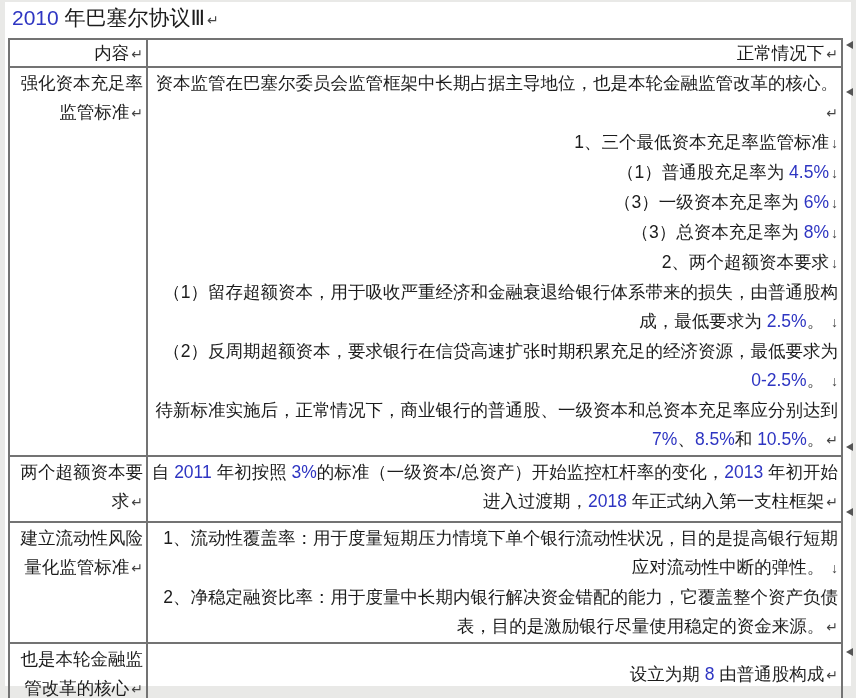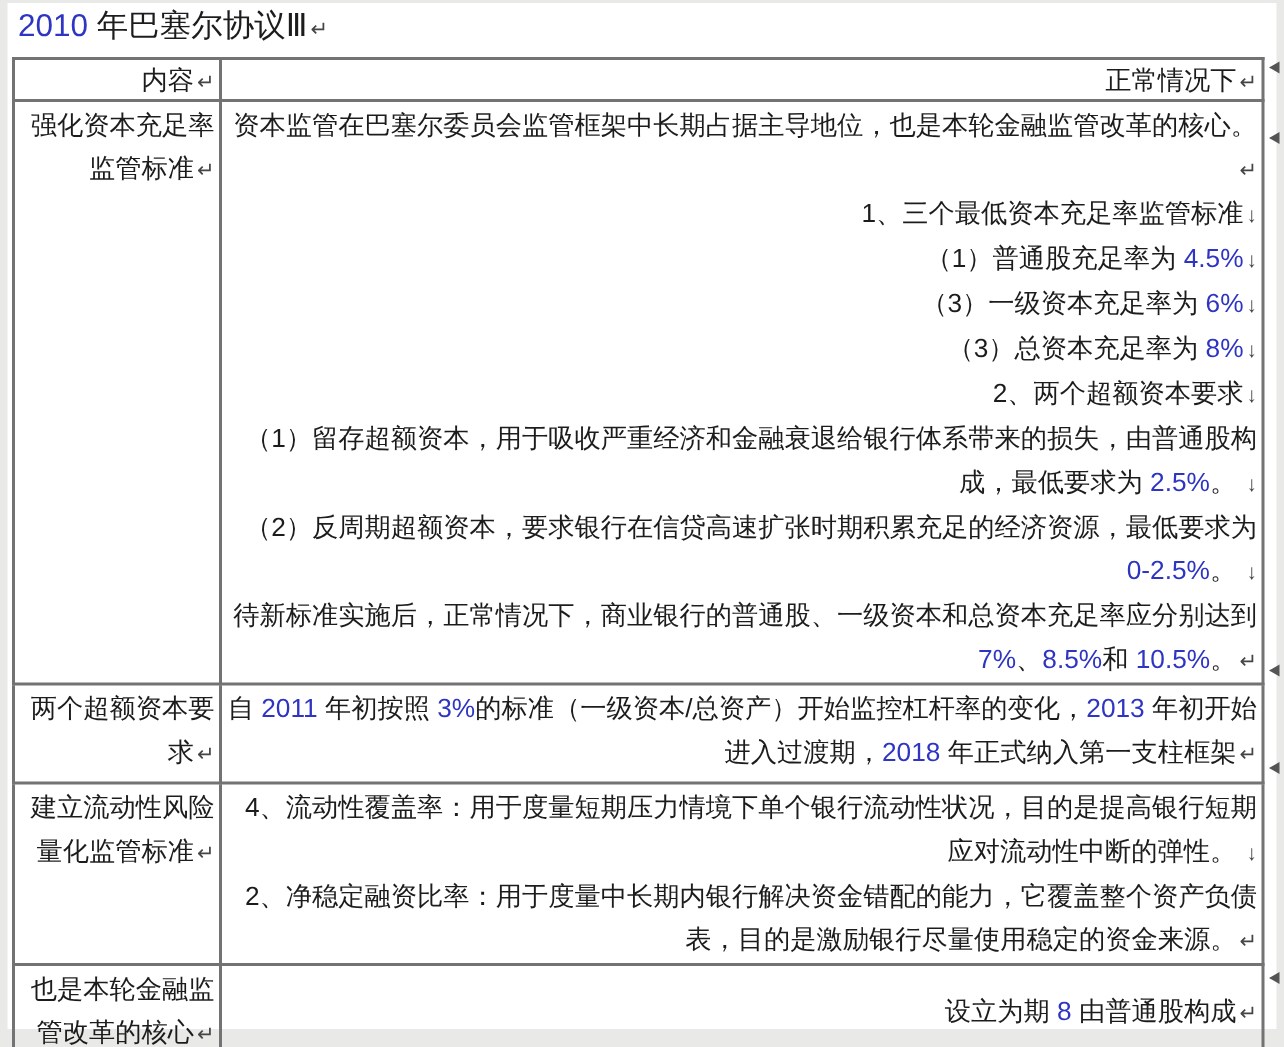--- a/index.html
+++ b/index.html
@@ -102,21 +102,21 @@
       </tr>
       <tr>
         <td class="cell-category"><span>两个超额资本要求</span><span class="pm">↵</span></td>
         <td class="cell-details">
           <div class="para"><span>自 </span><span class="num">2011</span><span> 年初按照 </span><span class="num">3%</span><span>的标准（一级资本/总资产）开始监控杠杆率的变化，</span><span class="num">2013</span><span> 年初开始进入过渡期，</span><span class="num">2018</span><span> 年正式纳入第一支柱框架</span><span class="pm">↵</span></div>
         </td>
       </tr>
       <tr>
         <td class="cell-category"><span>建立流动性风险量化监管标准</span><span class="pm">↵</span></td>
         <td class="cell-details">
-          <div class="para"><span>4、流动性覆盖率：用于度量短期压力情境下单个银行流动性状况，目的是提高银行短期应对流动性中断的弹性。 </span><span class="lb">↓</span></div>
+          <div class="para"><span>1、流动性覆盖率：用于度量短期压力情境下单个银行流动性状况，目的是提高银行短期应对流动性中断的弹性。 </span><span class="lb">↓</span></div>
           <div class="para"><span>2、</span><span class="wavy">净稳定</span><span>融资比率：用于度量中长期内银行解决资金错配的能力，它覆盖整个资产负债表，目的是激励银行尽量使用稳定的资金来源。</span><span class="pm">↵</span></div>
         </td>
       </tr>
       <tr>
         <td class="cell-category"><span>也是本轮金融监管改革的核心</span><span class="pm">↵</span></td>
         <td class="cell-details">
           <div class="para"><span>设立为期 </span><span class="num">8</span><span> 由普通股构成</span><span class="pm">↵</span></div>
         </td>
       </tr>
     </tbody>

